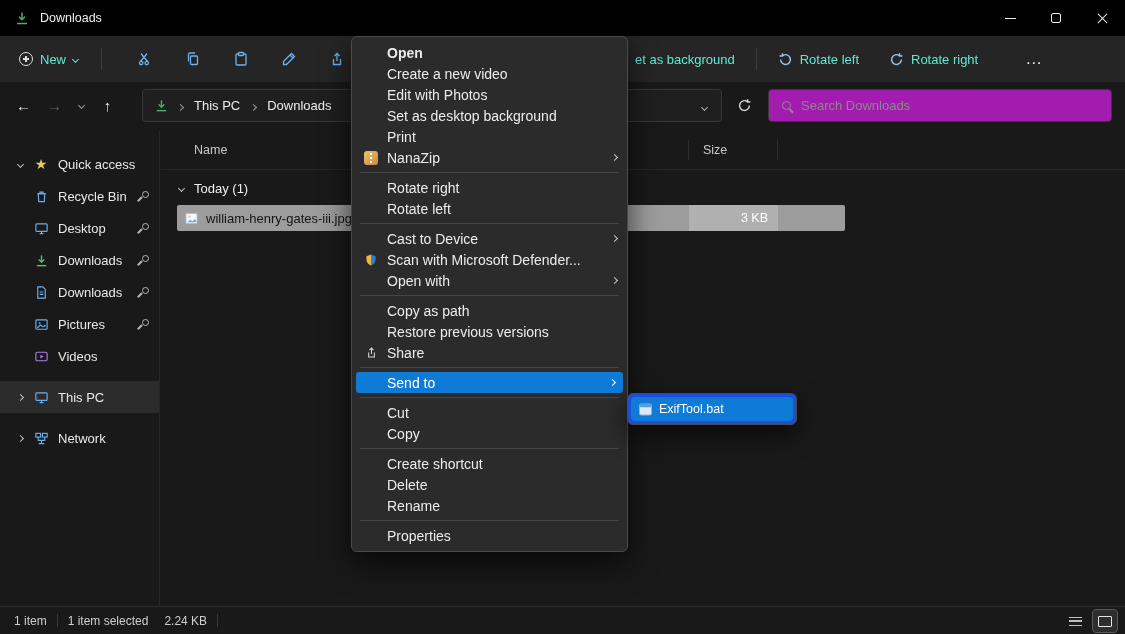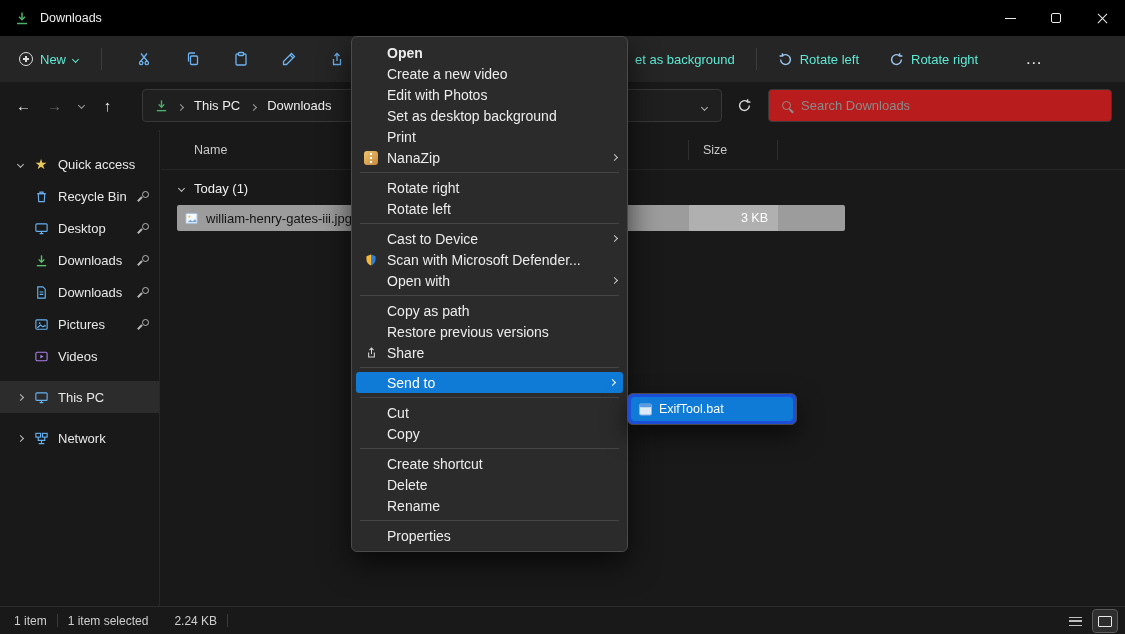--- a/index.html
+++ b/index.html
@@ -46,21 +46,21 @@
   .chr,.chd { display:inline-block; width:6px; height:6px; border-right:1.4px solid currentColor; border-top:1.4px solid currentColor; }
   .chr { transform:rotate(45deg); }
   .chd { transform:rotate(135deg); }
   .chd.tiny,.chr.tiny { width:5px; height:5px; border-width:1.2px; }
   .crumb-box { position:absolute; left:142px; top:7px; width:580px; height:33px; background:#1f1f1f; border:1px solid #383838; border-radius:4px; display:flex; align-items:center; }
   .crumb-box .dl-ic { margin-left:11px; color:#4db06a; display:flex; }
   .crumb-sep { margin:0 9px; color:#9a9a9a; }
   .crumb { color:#ececec; font-size:13px; padding:2px 2px; }
   .crumb-dd { margin-left:auto; margin-right:14px; color:#b0b0b0; }
   .refresh-btn { position:absolute; left:728px; top:7px; width:32px; height:33px; display:flex; align-items:center; justify-content:center; color:#d5d5d5; }
-  .search-box { position:absolute; left:768px; top:7px; width:344px; height:33px; background:#b91c1c; border:1px solid #383838; border-radius:4px; display:flex; align-items:center; }
+  .search-box { position:absolute; left:768px; top:7px; width:344px; height:33px; background:#a21caf; border:1px solid #383838; border-radius:4px; display:flex; align-items:center; }
   .mag { width:9px; height:9px; border:1.5px solid #8f8f8f; border-radius:50%; position:relative; margin:0 10px 0 13px; flex:none; }
   .mag::after { content:""; position:absolute; width:5px; height:1.5px; background:#8f8f8f; transform:rotate(45deg); right:-4px; bottom:-2px; }
   .search-box input { flex:1; background:transparent; border:none; outline:none; color:#ddd; font:inherit; font-size:13px; }
   .search-box input::placeholder { color:#8a8a8a; }
 
   
   .sidebar { position:absolute; top:130px; bottom:28px; left:0; width:160px; background:#191919; border-right:1px solid #272727; padding-top:18px; }
   .side-item { height:32px; display:flex; align-items:center; padding:0 6px 0 10px; font-size:13px; color:#e8e8e8; position:relative; }
   .side-item.selected { background:#2c2c2c; }
   .side-item.gap { margin-top:9px; }
@@ -82,21 +82,21 @@
   .group-row .chd { color:#c0c0c0; }
   .file-row { position:relative; margin:4px 0 16px 16px; width:668px; height:26px; background:#9c9c9c; border-radius:2px; display:flex; align-items:center; }
   .file-row .f-icon { margin:0 7px 0 7px; display:flex; flex:none; }
   .file-name { color:#141414; font-size:13px; }
   .size-cell { position:absolute; left:512px; top:0; width:89px; height:26px; background:#b0b0b0; display:flex; align-items:center; justify-content:flex-end; padding-right:10px; color:#fff; font-size:12.5px; }
 
   
   .statusbar { position:absolute; left:0; right:0; bottom:0; height:28px; background:#191919; border-top:1px solid #2b2b2b; display:flex; align-items:center; font-size:12px; color:#cfcfcf; }
   .statusbar .sb-sep { width:1px; height:13px; background:#3a3a3a; margin:0 10px; }
   .sb-first { margin-left:14px; }
-  .sb-size { margin-left:26px; }
+  .sb-size { margin-left:16px; }
   .view-icons { position:absolute; right:8px; top:0; height:28px; display:flex; align-items:center; gap:6px; }
   .vi { width:24px; height:22px; display:flex; align-items:center; justify-content:center; border-radius:3px; }
   .vi.active { background:#2e2e2e; outline:1px solid #5a5a5a; }
   .lines { width:13px; height:9px; border-top:1.6px solid #bfbfbf; border-bottom:1.6px solid #bfbfbf; position:relative; }
   .lines::after { content:""; position:absolute; left:0; right:0; top:50%; height:1.6px; margin-top:-0.8px; background:#bfbfbf; }
   .thumb { width:14px; height:11px; border:1.6px solid #e8e8e8; border-radius:1px; }
 
   
   .context-menu { position:absolute; left:351px; top:36px; width:277px; background:#2b2b2b; border:1px solid #4a4a4a; border-radius:6px; box-shadow:0 12px 30px rgba(0,0,0,.65); padding:5px 0; z-index:40; }
   .menu-item { position:relative; height:21px; display:flex; align-items:center; padding:0 10px 0 35px; font-size:14px; color:#ececec; }

